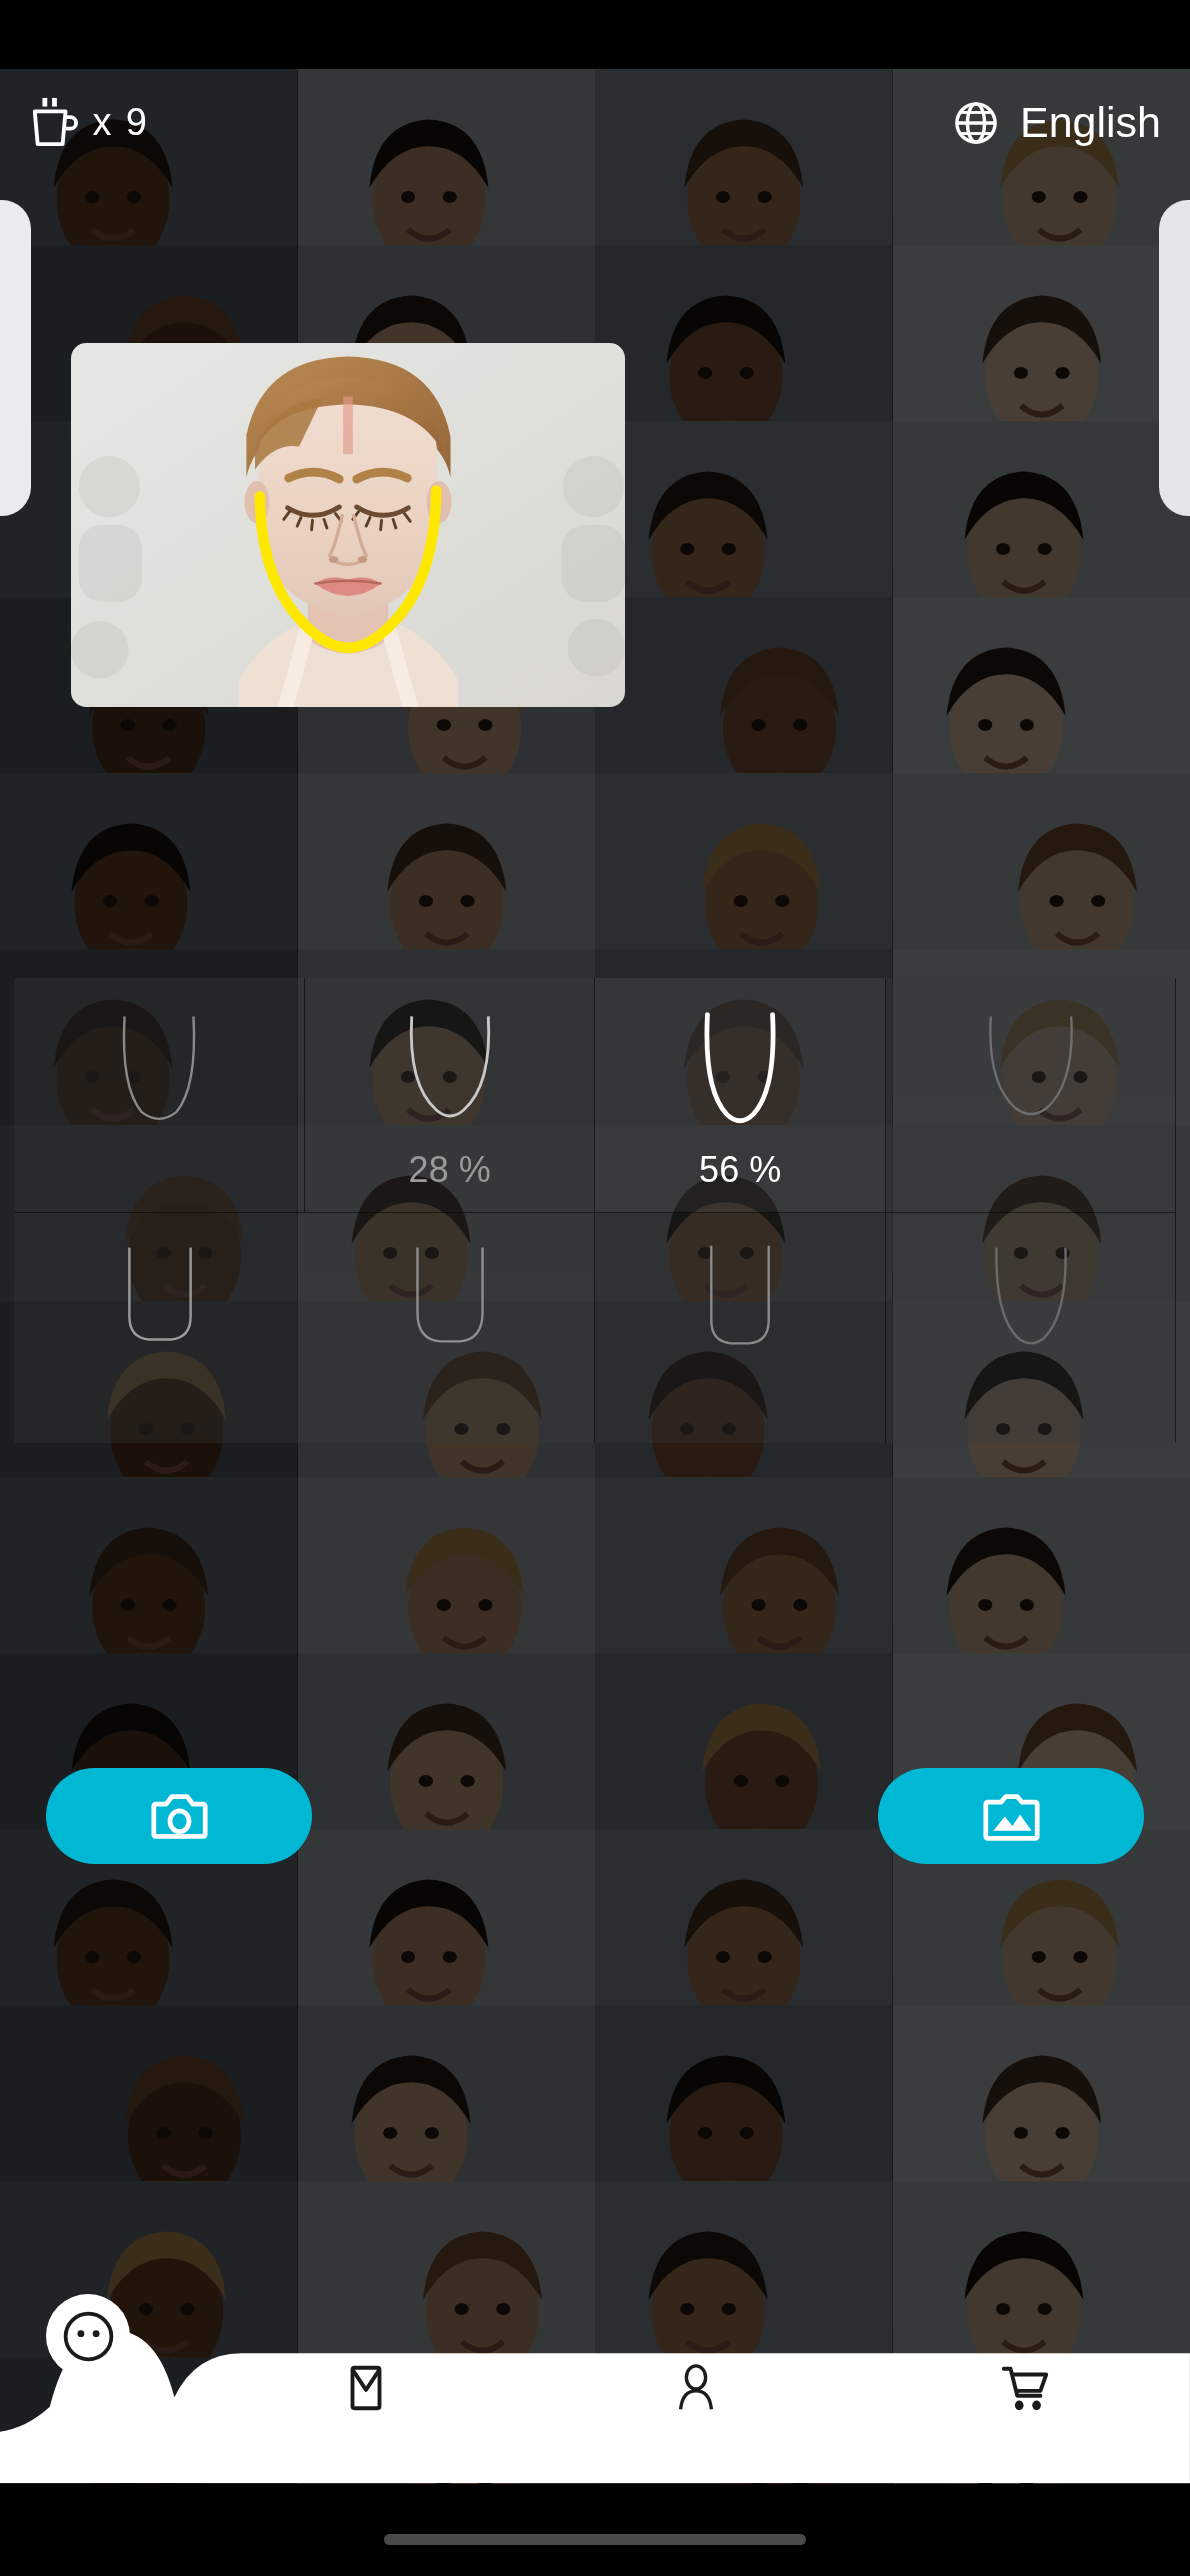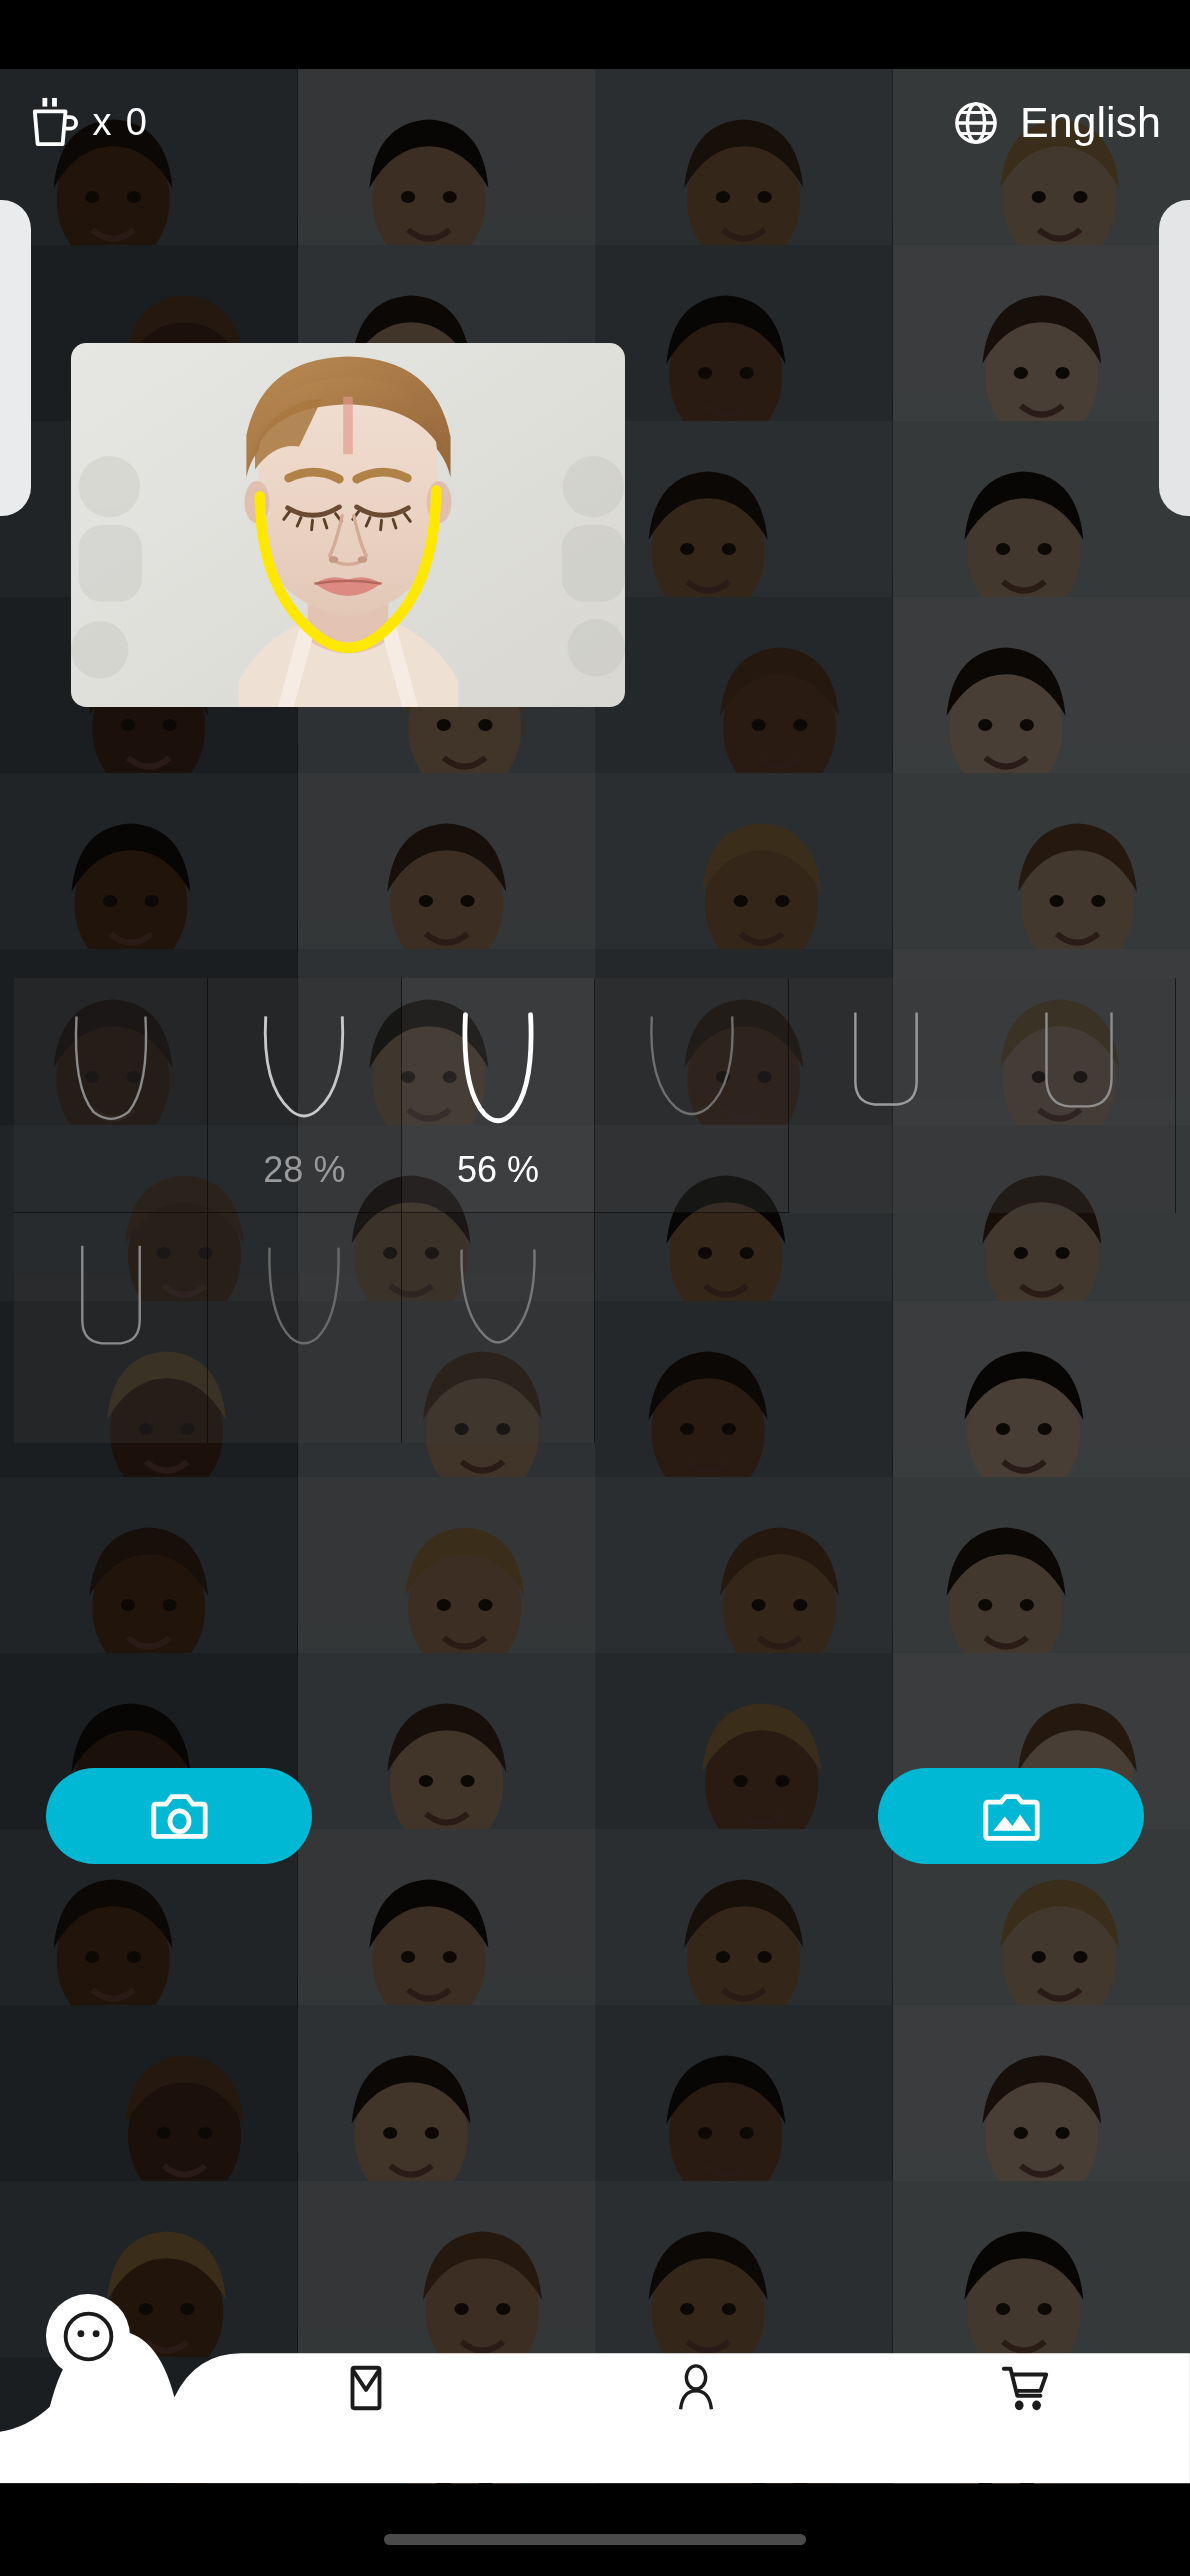--- a/index.html
+++ b/index.html
@@ -53,21 +53,21 @@
     width:554px; height:364px; border-radius:15.3px; overflow:hidden;
     z-index:22;
   }
 
   
   .face-canvas { position:absolute; inset:0; }
 
   
   .shape-grid {
     position:absolute; left:14.4px; top:978px; width:1162px; height:465px;
-    display:grid; grid-template-columns:repeat(6,1fr); grid-template-rows:235px 230px;
+    display:grid; grid-template-columns:repeat(4,1fr); grid-template-rows:235px 230px;
     z-index:25;
   }
   .cell {
     position:relative;
     border-right:1px solid rgba(0,0,0,0.55);
     border-bottom:1px solid rgba(0,0,0,0.55);
     background:rgba(60,60,60,0.30);
     display:flex; flex-direction:column; align-items:center; justify-content:flex-start;
     overflow:hidden;
   }
@@ -858,21 +858,21 @@
   <div class="header">
     <div class="coffee-group">
       <span class="coffee-icon">
         <svg viewBox="0 0 52 56" fill="none">
           <rect x="14" y="2" width="5" height="9" fill="#fff"></rect>
           <rect x="24" y="2" width="5" height="9" fill="#fff"></rect>
           <path d="M6 16 H38 L35 50 H9 Z" stroke="#fff" stroke-width="4" fill="none" stroke-linejoin="round"></path>
           <path d="M38 22 h5 a6 6 0 0 1 0 12 h-5" stroke="#fff" stroke-width="4" fill="none"></path>
         </svg>
       </span>
-      <span class="coffee-count">x 0</span>
+      <span class="coffee-count">x 9</span>
     </div>
     <div class="lang-group">
       <span class="globe-icon">
         <svg viewBox="0 0 46 46" fill="none">
           <circle cx="23" cy="23" r="20" stroke="#fff" stroke-width="3.5"></circle>
           <ellipse cx="23" cy="23" rx="9" ry="20" stroke="#fff" stroke-width="3.5"></ellipse>
           <line x1="3" y1="23" x2="43" y2="23" stroke="#fff" stroke-width="3.5"></line>
           <line x1="6.5" y1="12" x2="39.5" y2="12" stroke="#fff" stroke-width="3"></line>
           <line x1="6.5" y1="34" x2="39.5" y2="34" stroke="#fff" stroke-width="3"></line>
         </svg>

